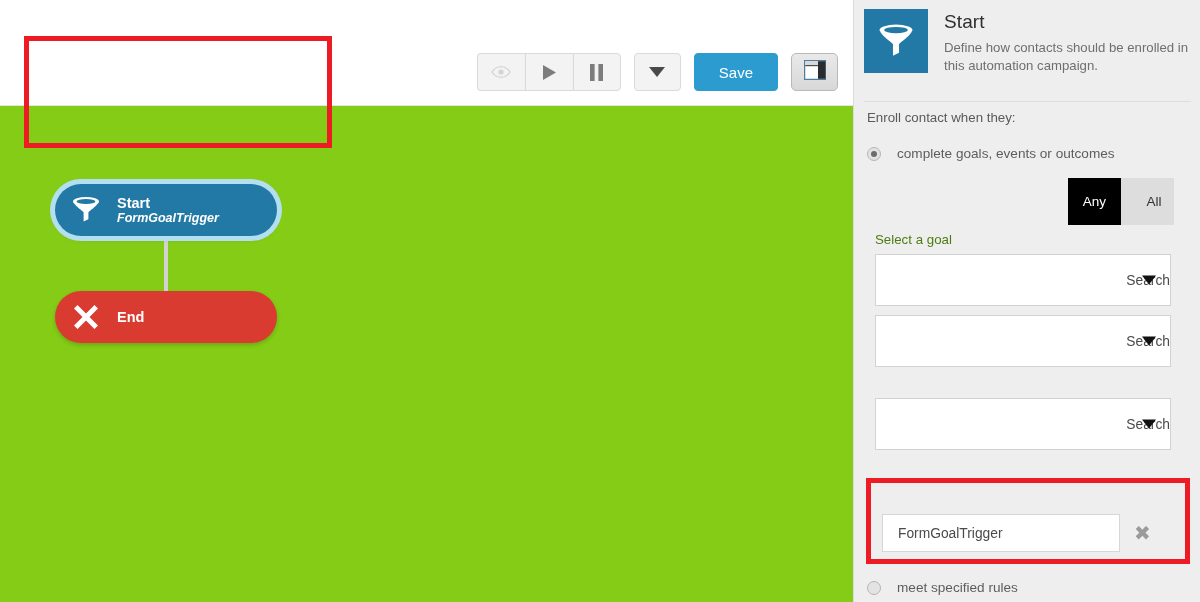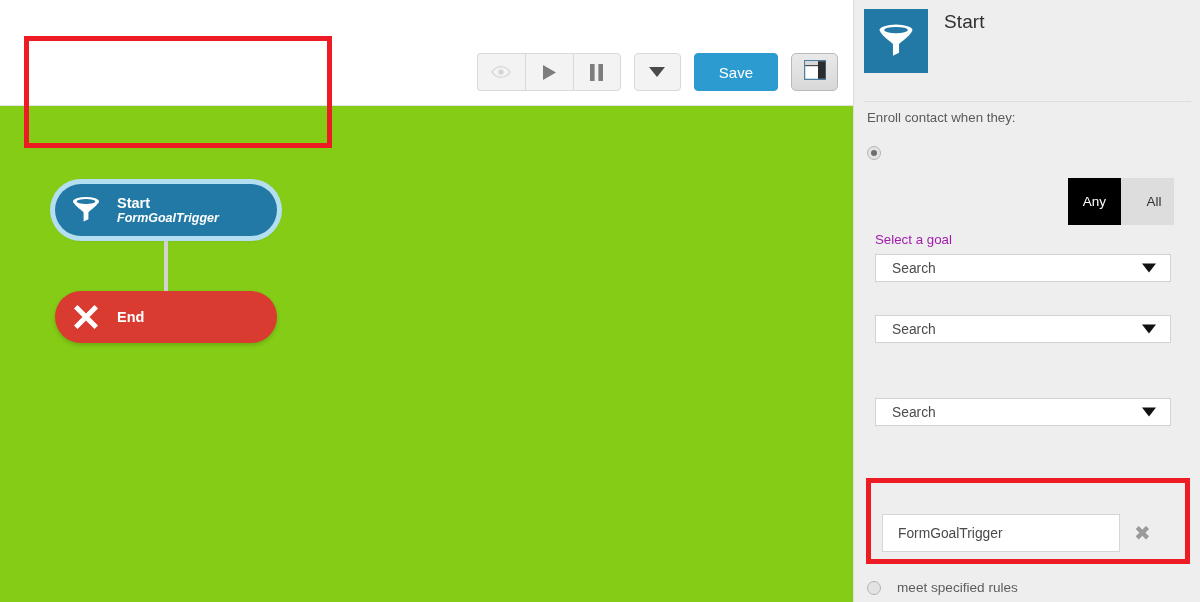--- a/index.html
+++ b/index.html
@@ -162,27 +162,28 @@
     display: flex; align-items: center; justify-content: center;
     font-size: 13.5px; cursor: pointer;
   }
   .seg.active { background: #000000; color: #ffffff; }
   .seg.inactive { background: #dddddd; color: #333333; padding-left: 13px; }
 
   .field-group { position: absolute; left: 21px; width: 296px; }
   #group-goal    { top: 130px; }
   #group-event   { top: 213px; }
   #group-outcome { top: 296px; }
-  .field-label { font-size: 13.3px; color: #a21caf; margin-bottom: 7px; }
+  .field-label { font-size: 13.3px; color: #4d7c0f; margin-bottom: 7px; }
   .select-box {
     position: relative;
-    height: 28px; background: #ffffff;
+    height: 52px; background: #ffffff;
     border: 1px solid #d2d2d2;
     display: flex; align-items: center;
     cursor: pointer;
+    justify-content: flex-end;
   }
   .select-value { padding-left: 16px; font-size: 13.8px; color: #4a4a4a; }
   .select-caret {
     position: absolute; right: 14px; top: 50%; transform: translateY(-50%);
     width: 0; height: 0;
     border-left: 7px solid transparent; border-right: 7px solid transparent;
     border-top: 9px solid #111111;
   }
 
   #chip-row {
@@ -299,30 +300,32 @@
     <div id="panel-header">
       <div id="panel-header-icon">
         <svg width="38" height="36" viewBox="0 0 30 28">
           <ellipse cx="15" cy="5.4" rx="13" ry="4.4" fill="#ffffff"></ellipse>
           <path d="M2.6 6.6 C5 11 11.4 14.6 12.6 16.4 L12.6 25.6 L17.4 23.2 L17.4 16.4 C18.6 14.6 25 11 27.4 6.6 C24 9.6 6 9.6 2.6 6.6 Z" fill="#ffffff"></path>
           <ellipse cx="15" cy="5.4" rx="9.4" ry="2.5" fill="#2379a5"></ellipse>
         </svg>
       </div>
       <div id="panel-header-text">
         <div id="panel-title">Start</div>
+        <div id="panel-desc">Define how contacts should be enrolled in this automation campaign.</div>
       </div>
     </div>
     <div id="panel-divider"></div>
 
     <div id="panel-body">
 
       <div class="clipped-label">Enroll contact when they:</div>
 
       <div class="radio-row" id="radio-row-goals">
         <span class="radio checked"></span>
+        <span class="radio-label">complete goals, events or outcomes</span>
       </div>
 
       <div id="anyall">
         <div class="seg active">Any</div>
         <div class="seg inactive">All</div>
       </div>
 
       <div class="field-group" id="group-goal">
         <div class="field-label">Select a goal</div>
         <div class="select-box">

